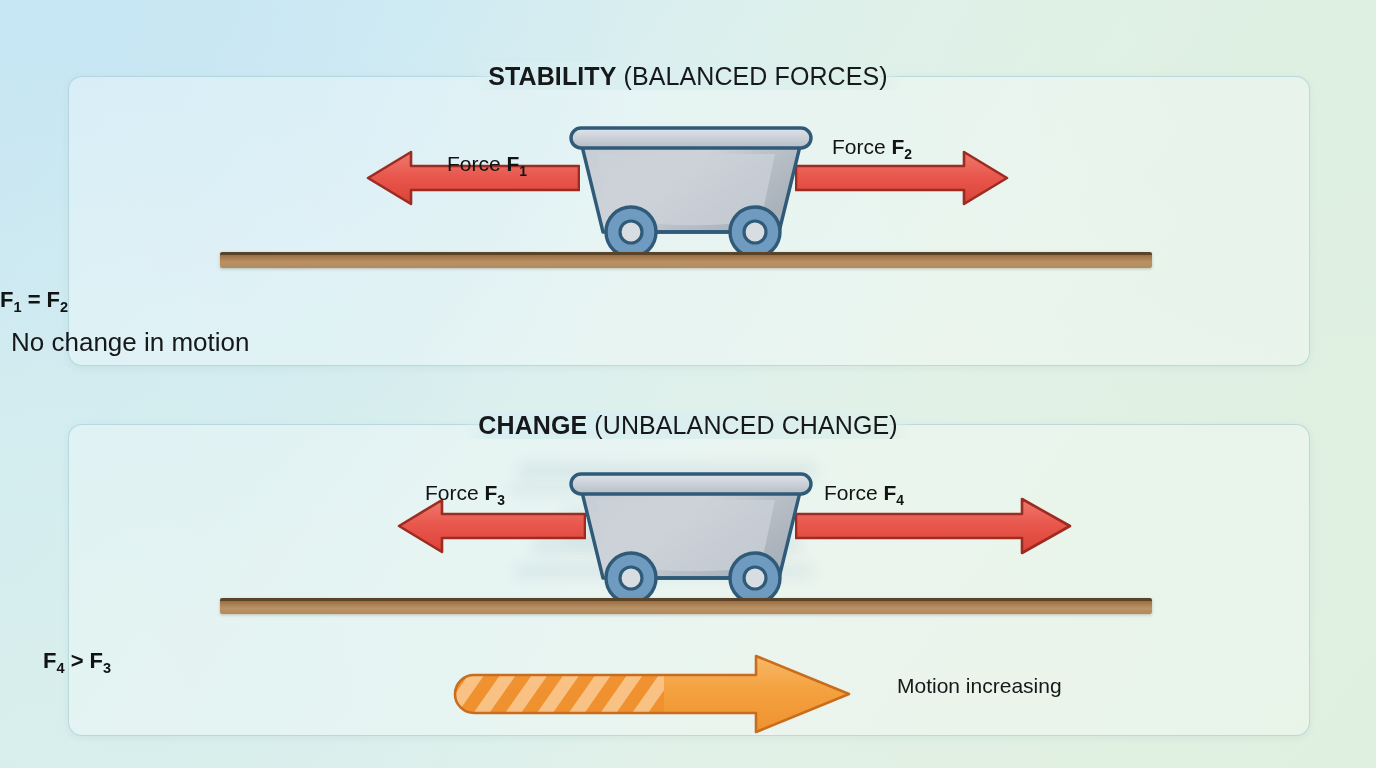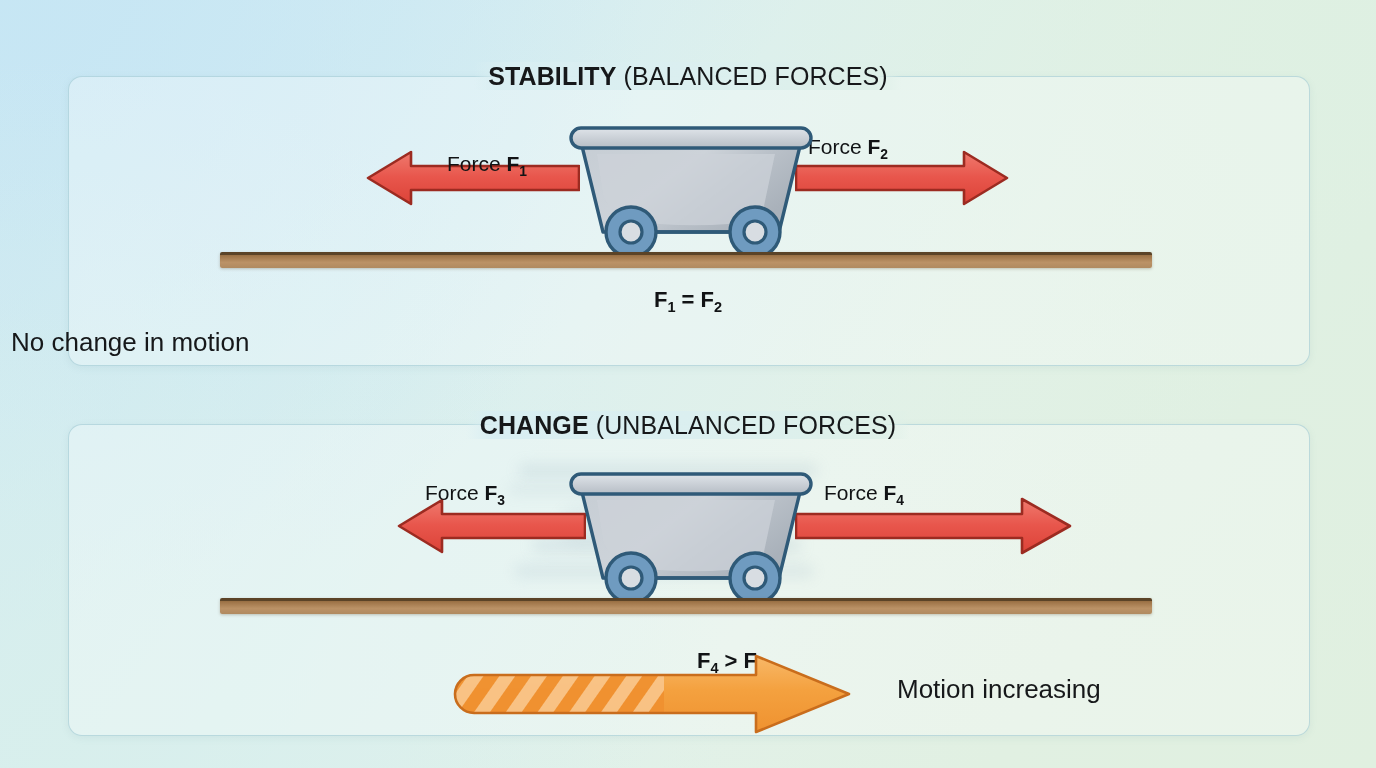--- a/index.html
+++ b/index.html
@@ -99,21 +99,20 @@
     font-size: 21px;
     color: #111315;
     white-space: nowrap;
   }
   .flabel .fsym { font-weight: bold; }
   .flabel sub { font-size: 0.66em; font-weight: bold; }
 
   .eq {
     position: absolute;
     left: 0; width: 100%;
-    text-align: center;
     font-size: 22px;
     font-weight: bold;
     color: #111315;
     white-space: nowrap;
   }
   .eq sub { font-size: 0.66em; }
 
   .sub-caption {
     position: absolute;
     left: 11px; width: 100%;
@@ -122,21 +121,21 @@
     font-weight: normal;
     color: #16181a;
     white-space: nowrap;
   }
 
   #eq-top       { top: 287px; }
   #caption-top  { top: 327px; }
   #eq-bottom    { top: 648px; padding-left: 43px; }
 
   #label-f1 { left: 447px; top: 152px; }
-  #label-f2 { left: 808px; top: 135px; }
+  #label-f2 { left: 832px; top: 135px; }
   #label-f3 { left: 425px; top: 481px; }
   #label-f4 { left: 824px; top: 481px; }
 
   
   .cart { position: absolute; }
   .cart svg { display: block; overflow: visible; }
 
   #cart-top    { left: 563px; top: 120px; }
   #cart-bottom { left: 563px; top: 466px; }
 
@@ -158,21 +157,21 @@
     position: absolute;
     left: 452px;
     top: 653px;
   }
   #motion-arrow svg { display: block; }
 
   #motion-label {
     position: absolute;
     left: 897px;
     top: 674px;
-    font-size: 26px;
+    font-size: 21px;
     color: #16181a;
     white-space: nowrap;
   }
 </style>
 </head>
 <body>
 
 <div id="bg"></div>
 
 <div class="panel" id="panel-top"></div>
@@ -244,21 +243,21 @@
 </div>
 
 <div class="ground" id="ground-top"></div>
 
 <div class="eq" id="eq-top"><span>F</span><sub>1</sub><span> = </span><span>F</span><sub>2</sub></div>
 
 <div class="sub-caption" id="caption-top">No change in motion</div>
 
 <div class="panel" id="panel-bottom"></div>
 
-<div class="panel-title" id="title-bottom"><span class="tbg"><span class="strong">CHANGE</span><span class="light"> (UNBALANCED FORCES)</span></span></div>
+<div class="panel-title" id="title-bottom"><span class="tbg"><span class="strong">CHANGE</span><span class="light"> (UNBALANCED CHANGE)</span></span></div>
 
 <div class="blur-trail" id="trail-bottom">
   <div class="streak" style="left:10px;  top:4px;   width:300px; height:13px; opacity:0.55;"></div>
   <div class="streak" style="left:0px;   top:24px;  width:230px; height:11px; opacity:0.40;"></div>
   <div class="streak" style="left:24px;  top:78px;  width:270px; height:15px; opacity:0.50;"></div>
   <div class="streak" style="left:6px;   top:104px; width:300px; height:14px; opacity:0.45;"></div>
   <div class="streak" style="left:50px;  top:46px;  width:120px; height:40px; opacity:0.30;"></div>
 </div>
 
 <div class="farrow" id="arrow-f3" style="left:396px; top:496px;">

